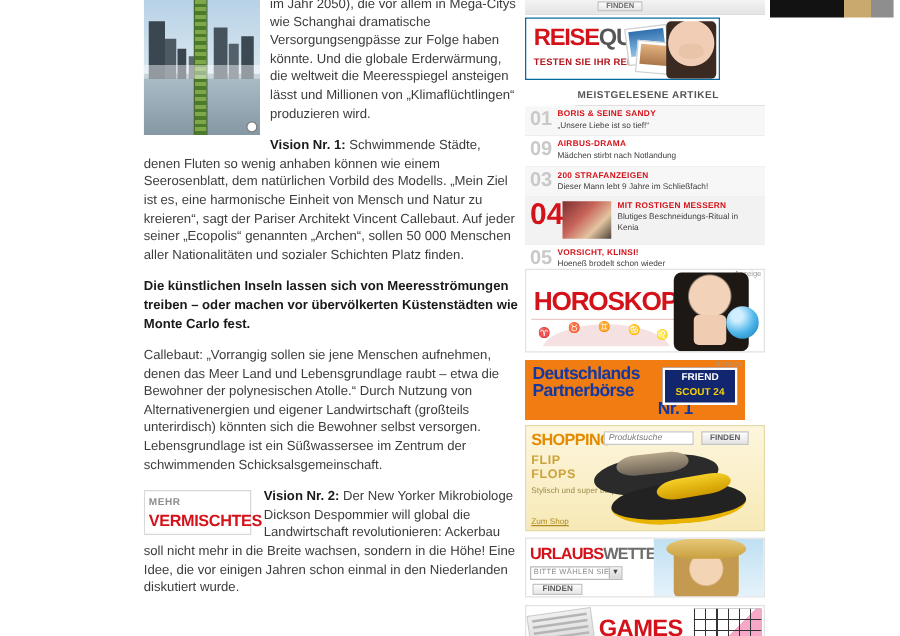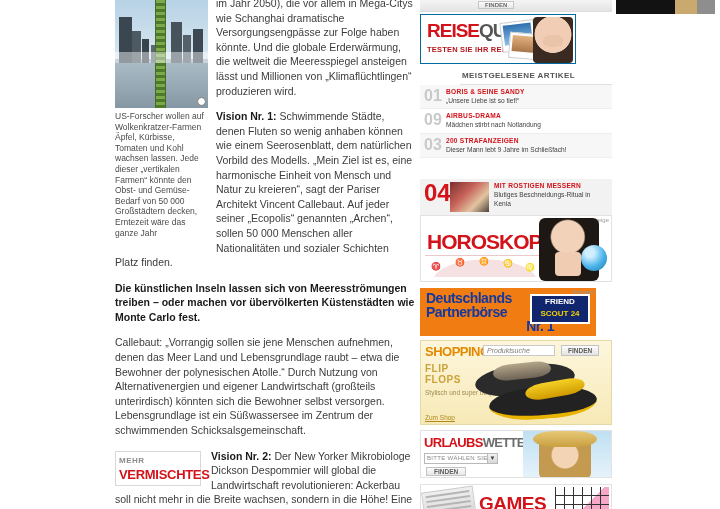--- a/index.html
+++ b/index.html
@@ -121,21 +121,21 @@
   .mg { position:absolute; left:0; top:68px; width:192px; }
   .mg-head {
     font-size: 8px; font-weight:bold; color:#555; letter-spacing:.4px;
     padding: 3px 0 4px 2px; border-bottom:1px solid #e0e0e0;margin-left:40px;
   }
   .mg-row {
     display:flex; align-items:flex-start; gap:5px;
     padding: 3px 3px 3px 4px; border-bottom:1px solid #eee; background:#f7f7f7;
   }
   .mg-row.alt { background:#fff; }
-  .mg-row.big { background:#f2f2f2; padding-bottom:4px;margin-top:21px; }
+  .mg-row.big { background:#f2f2f2; padding-bottom:4px; }
   .mg-num {
     font-size: 16px; font-weight:bold; color:#c9c9c9; line-height:15px;
     width:17px; flex:none; font-family:"Liberation Sans", sans-serif;
   }
   .mg-row.big .mg-num { font-size:24px; color:#d4121a; line-height:22px; width:21px; }
   .mg-thumb { width:39px; height:30px; flex:none; overflow:hidden;
     background:linear-gradient(135deg,#7b2f2f,#c8645a 40%,#e2c4a0 70%,#4d4238); }
   .mg-txt { flex:1; }
   .mg-kicker { font-size:6.6px; font-weight:bold; color:#d4121a; letter-spacing:.25px; line-height:8px; }
   .mg-sub { font-size:6.6px; color:#3f3f3f; line-height:8.4px; margin-top:1px; }
@@ -249,21 +249,20 @@
         <div class="b b2"></div>
         <div class="b b3"></div>
         <div class="b b7"></div>
         <div class="b b4"></div>
         <div class="b b5"></div>
         <div class="b b6"></div>
         <div class="tower"></div>
         <div class="haze"></div>
         <div class="zoom-ico"></div>
       </div>
-      <div class="caption">US-Forscher wollen auf Wolkenkratzer-Farmen Äpfel, Kürbisse, Tomaten und Kohl wachsen lassen. Jede dieser „vertikalen Farmen“ könnte den Obst- und Gemüse-Bedarf von 50 000 Großstädtern decken, Erntezeit wäre das ganze Jahr</div>
     </div>
 
     <div class="art-body">
       <p class="lead-cut">im Jahr 2050), die vor allem in Mega-Citys wie Schanghai dramatische Versorgungsengpässe zur Folge haben könnte. Und die globale Erderwärmung, die weltweit die Meeresspiegel ansteigen lässt und Millionen von „Klimaflüchtlingen“ produzieren wird.</p>
 
       <p>
         <b>Vision Nr. 1:</b><span> Schwimmende Städte, denen Fluten so wenig anhaben können wie einem Seerosenblatt, dem natürlichen Vorbild des Modells. „Mein Ziel ist es, eine harmonische Einheit von Mensch und Natur zu kreieren“, sagt der Pariser Architekt Vincent Callebaut. Auf jeder seiner „Ecopolis“ genannten „Archen“, sollen 50 000 Menschen aller Nationalitäten und sozialer Schichten Platz finden.</span>
       </p>
 
       <p class="bold-para">Die künstlichen Inseln lassen sich von Meeresströmungen treiben – oder machen vor übervölkerten Küstenstädten wie Monte Carlo fest.</p>

